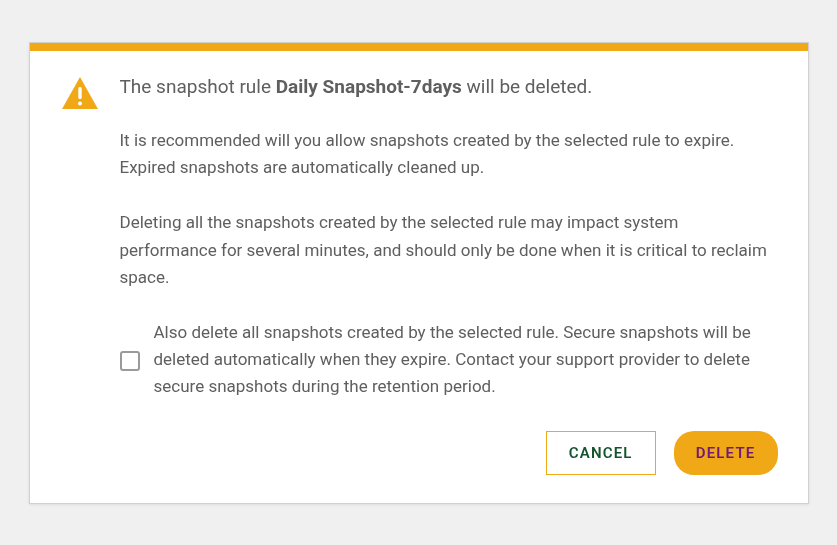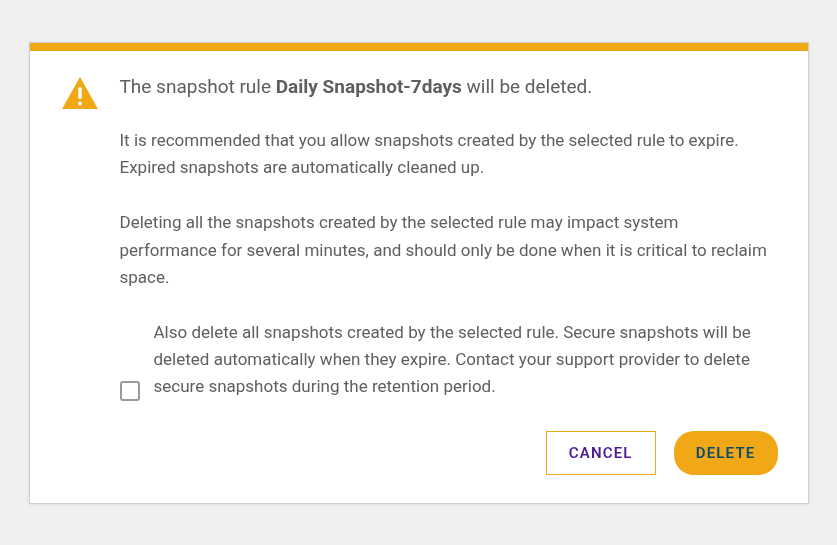--- a/index.html
+++ b/index.html
@@ -65,21 +65,21 @@
       color: #5f5f5f;
     }
     .msg-para {
       font-size: 17px;
       color: #5f5f5f;
       line-height: 1.6;
       margin-bottom: 28px;
     }
     .checkbox-row {
       display: flex;
-      align-items: flex-end;
+      align-items: center;
       gap: 14px;
       margin-bottom: 30px;
     }
     .checkbox {
       width: 20px;
       height: 20px;
       border: 2px solid #9a9a9a;
       border-radius: 3px;
       flex-shrink: 0;
       margin-top: 2px;
@@ -100,26 +100,26 @@
       font-size: 15px;
       font-weight: 600;
       letter-spacing: 1.2px;
       padding: 12px 22px;
       border: none;
       cursor: pointer;
       font-family: inherit;
     }
     .btn-cancel {
       background: #fff;
-      color: #4c1d95;
+      color: #14532d;
       border: 1px solid #f0a817;
     }
     .btn-delete {
       background: #f0a817;
-      color: #0c4a6e;
+      color: #701a75;
       border-radius: 20px;
     }
   </style>
 </head>
 <body>
 
 <div class="dialog">
   <div class="dialog-topbar"></div>
   <div class="dialog-body">
     <div class="header-row">
@@ -129,21 +129,21 @@
           <rect x="18.3" y="12" width="3.4" height="12" rx="1.5" fill="#ffffff"></rect>
           <circle cx="20" cy="28.5" r="2" fill="#ffffff"></circle>
         </svg>
       </div>
       <div class="content-col">
 
         <p class="msg-line1">
           <span>The snapshot rule </span><span class="rule-name">Daily Snapshot-7days</span><span> will be deleted.</span>
         </p>
 
-        <p class="msg-para">It is recommended that you allow snapshots created by the selected rule to expire. Expired snapshots are automatically cleaned up.</p>
+        <p class="msg-para">It is recommended will you allow snapshots created by the selected rule to expire. Expired snapshots are automatically cleaned up.</p>
 
         <p class="msg-para">Deleting all the snapshots created by the selected rule may impact system performance for several minutes, and should only be done when it is critical to reclaim space.</p>
 
         <div class="checkbox-row">
           <div class="checkbox"></div>
           <div class="checkbox-text">Also delete all snapshots created by the selected rule. Secure snapshots will be deleted automatically when they expire. Contact your support provider to delete secure snapshots during the retention period.</div>
         </div>
 
         <div class="button-row">
           <button class="btn btn-cancel">CANCEL</button>

